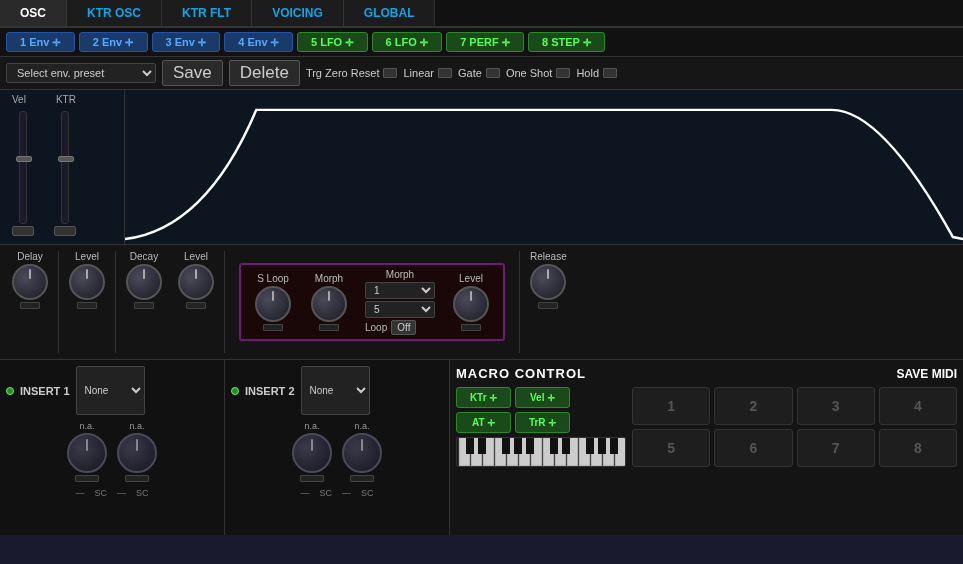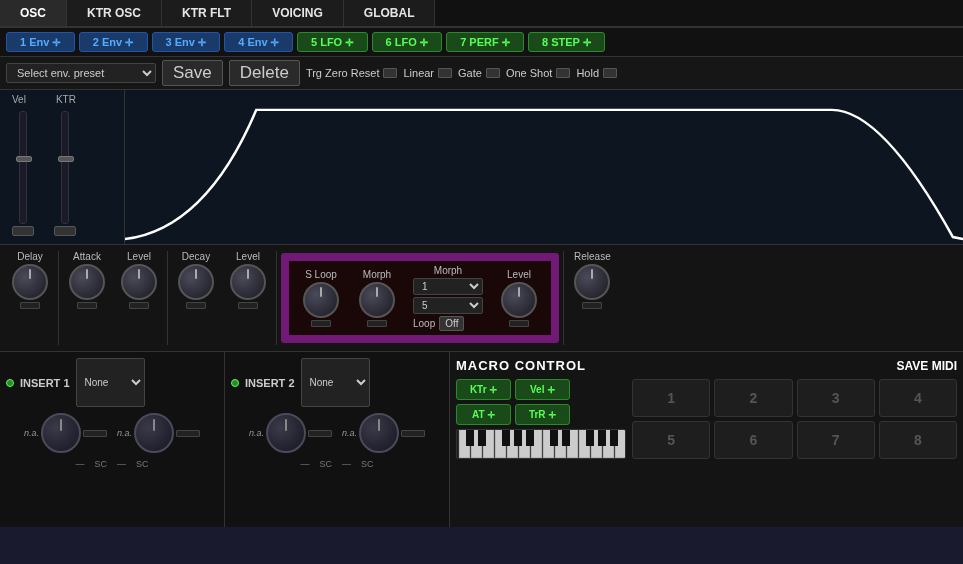--- a/index.html
+++ b/index.html
@@ -14,21 +14,21 @@
     }
 
     
     .top-nav {
       display: flex;
       background: #111;
       border-bottom: 2px solid #333;
     }
     .top-nav-tab {
       padding: 6px 20px;
-      color: #e5e5e5;
+      color: #0ea5e9;
       font-size: 12px;
       font-weight: bold;
       cursor: pointer;
       border-right: 1px solid #333;
       background: #1c1c1c;
       text-transform: uppercase;
     }
     .top-nav-tab.active {
       background: #2a2a2a;
       color: #fff;
@@ -235,30 +235,30 @@
     }
     .knob-divider {
       width: 1px;
       background: #333;
       margin: 0 2px;
       align-self: stretch;
     }
 
     
     .sloop-section {
-      border: 8px solid #701a75;
+      border: 2px solid #701a75;
       background: #1a0808;
       border-radius: 3px;
       display: flex;
       flex-direction: row;
       align-items: center;
       padding: 4px 6px;
       gap: 4px;
       position: relative;
-      margin: 2px;
+      margin: 12px;
     }
     .sloop-dropdown-row {
       display: flex;
       flex-direction: column;
       gap: 4px;
       padding: 0 6px;
     }
     .sloop-select {
       background: #222;
       border: 1px solid #444;
@@ -325,24 +325,23 @@
       cursor: pointer;
     }
     .insert-knobs-row {
       display: flex;
       gap: 10px;
       justify-content: center;
       padding: 2px 0;
     }
     .insert-knob-group {
       display: flex;
-      flex-direction: row;
+      flex-direction: column;
       align-items: center;
       gap: 2px;
-      font-style: italic;
     }
     .insert-knob-label {
       font-size: 9px;
       color: #999;
     }
     .insert-knob {
       width: 40px;
       height: 40px;
       border-radius: 50%;
       background: radial-gradient(circle at 35% 35%, #3a3a4a, #161620);
@@ -575,25 +574,20 @@
 <div class="knob-section-wrapper">
   <div class="knob-section" style="flex:1;">
 
     <div class="knob-group">
       <span class="knob-label">Delay</span>
       <div class="knob"></div>
       <div class="knob-mini-led"></div>
     </div>
     <div class="knob-divider"></div>
 
-    <div class="knob-group">
-      <span class="knob-label">Attack</span>
-      <div class="knob"></div>
-      <div class="knob-mini-led"></div>
-    </div>
 
     <div class="knob-group">
       <span class="knob-label">Level</span>
       <div class="knob"></div>
       <div class="knob-mini-led"></div>
     </div>
     <div class="knob-divider"></div>
 
     <div class="knob-group">
       <span class="knob-label">Decay</span>

